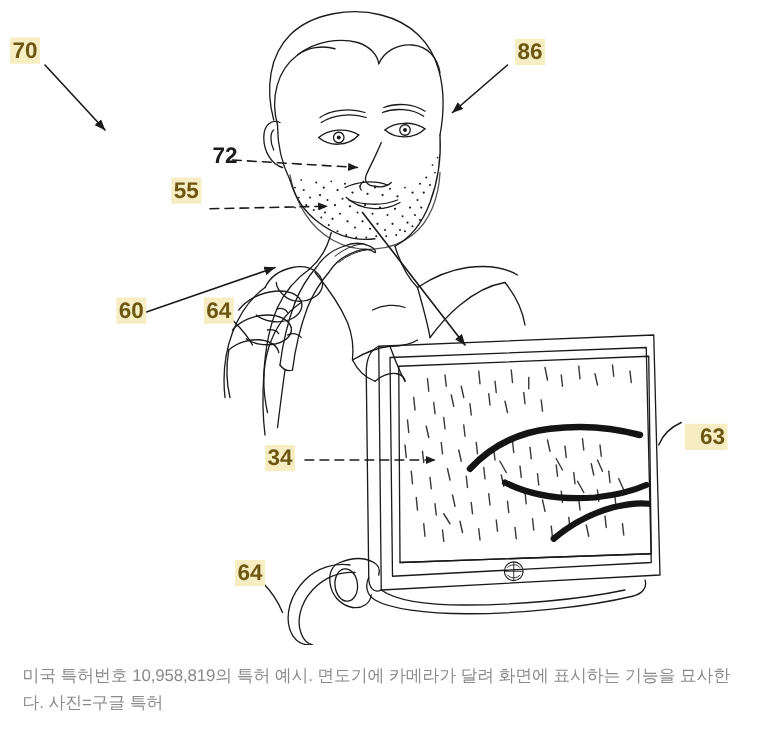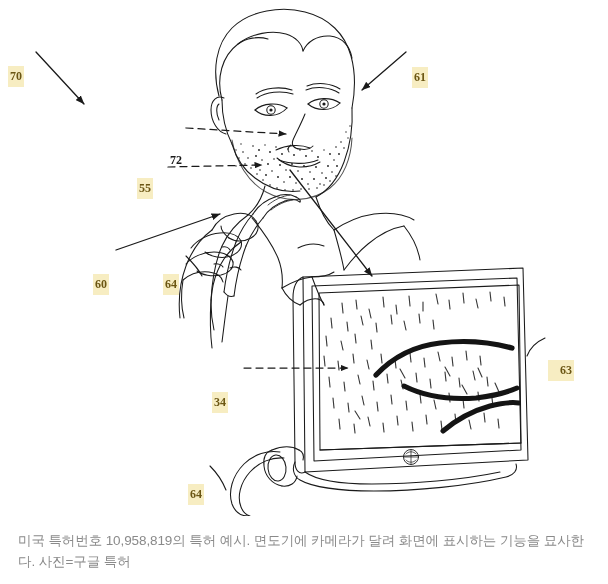--- a/index.html
+++ b/index.html
@@ -10,30 +10,29 @@
   }
   #page{position:relative;width:608px;height:584px;background:#fff;}
 
   
   #figure{position:absolute;left:0;top:0;width:608px;height:516px;}
   #figure svg{position:absolute;left:0;top:0;}
 
   
   .ref{
     position:absolute;
-    font-family:Liberation Serif, serif;
+    font-family:Liberation Sans, sans-serif;
     font-weight:bold;
-    font-size:12px;
+    font-size:18px;
     line-height:18px;
     letter-spacing:0px;
     color:#6b5614;
     background:#f7edc2;
     padding:1px 2px 2px 2px;
     white-space:nowrap;
-    margin-top:36px;
   }
   .ref.dark{color:#1a1a1a;background:transparent;padding:1px 2px 2px 2px;}
 
   
   #caption{
     position:absolute;left:0;top:516px;width:608px;height:68px;
     box-sizing:border-box;
     padding:14px 18px 0 18px;
     background:#ffffff;
   }
@@ -424,26 +423,26 @@
           <path d="M545,338 C536,342 530,348 527,356" stroke-width="1.1"></path>
         </g>
 
         <g>
           <path d="M210,466 C216,472 222,480 226,490" stroke-width="1.1"></path>
         </g>
       </g>
     </svg>
 
     <div class="ref" style="left:8px;top:30px;">70</div>
-    <div class="ref" style="left:412px;top:31px;">61</div>
+    <div class="ref" style="left:412px;top:31px;">86</div>
     <div class="ref dark" style="left:168px;top:114px;">72</div>
     <div class="ref" style="left:137px;top:142px;">55</div>
     <div class="ref" style="left:93px;top:238px;">60</div>
     <div class="ref" style="left:163px;top:238px;">64</div>
-    <div class="ref" style="left:548px;top:324px;padding-left:12px;">63</div>
+    <div class="ref" style="left:548px;top:339px;padding-left:12px;">63</div>
     <div class="ref" style="left:212px;top:356px;">34</div>
     <div class="ref" style="left:188px;top:448px;">64</div>
   </div>
 
   <div id="caption">
     <p>미국 특허번호 10,958,819의 특허 예시. 면도기에 카메라가 달려 화면에 표시하는 기능을 묘사한다. 사진=구글 특허</p>
   </div>
 
 </div>
 

